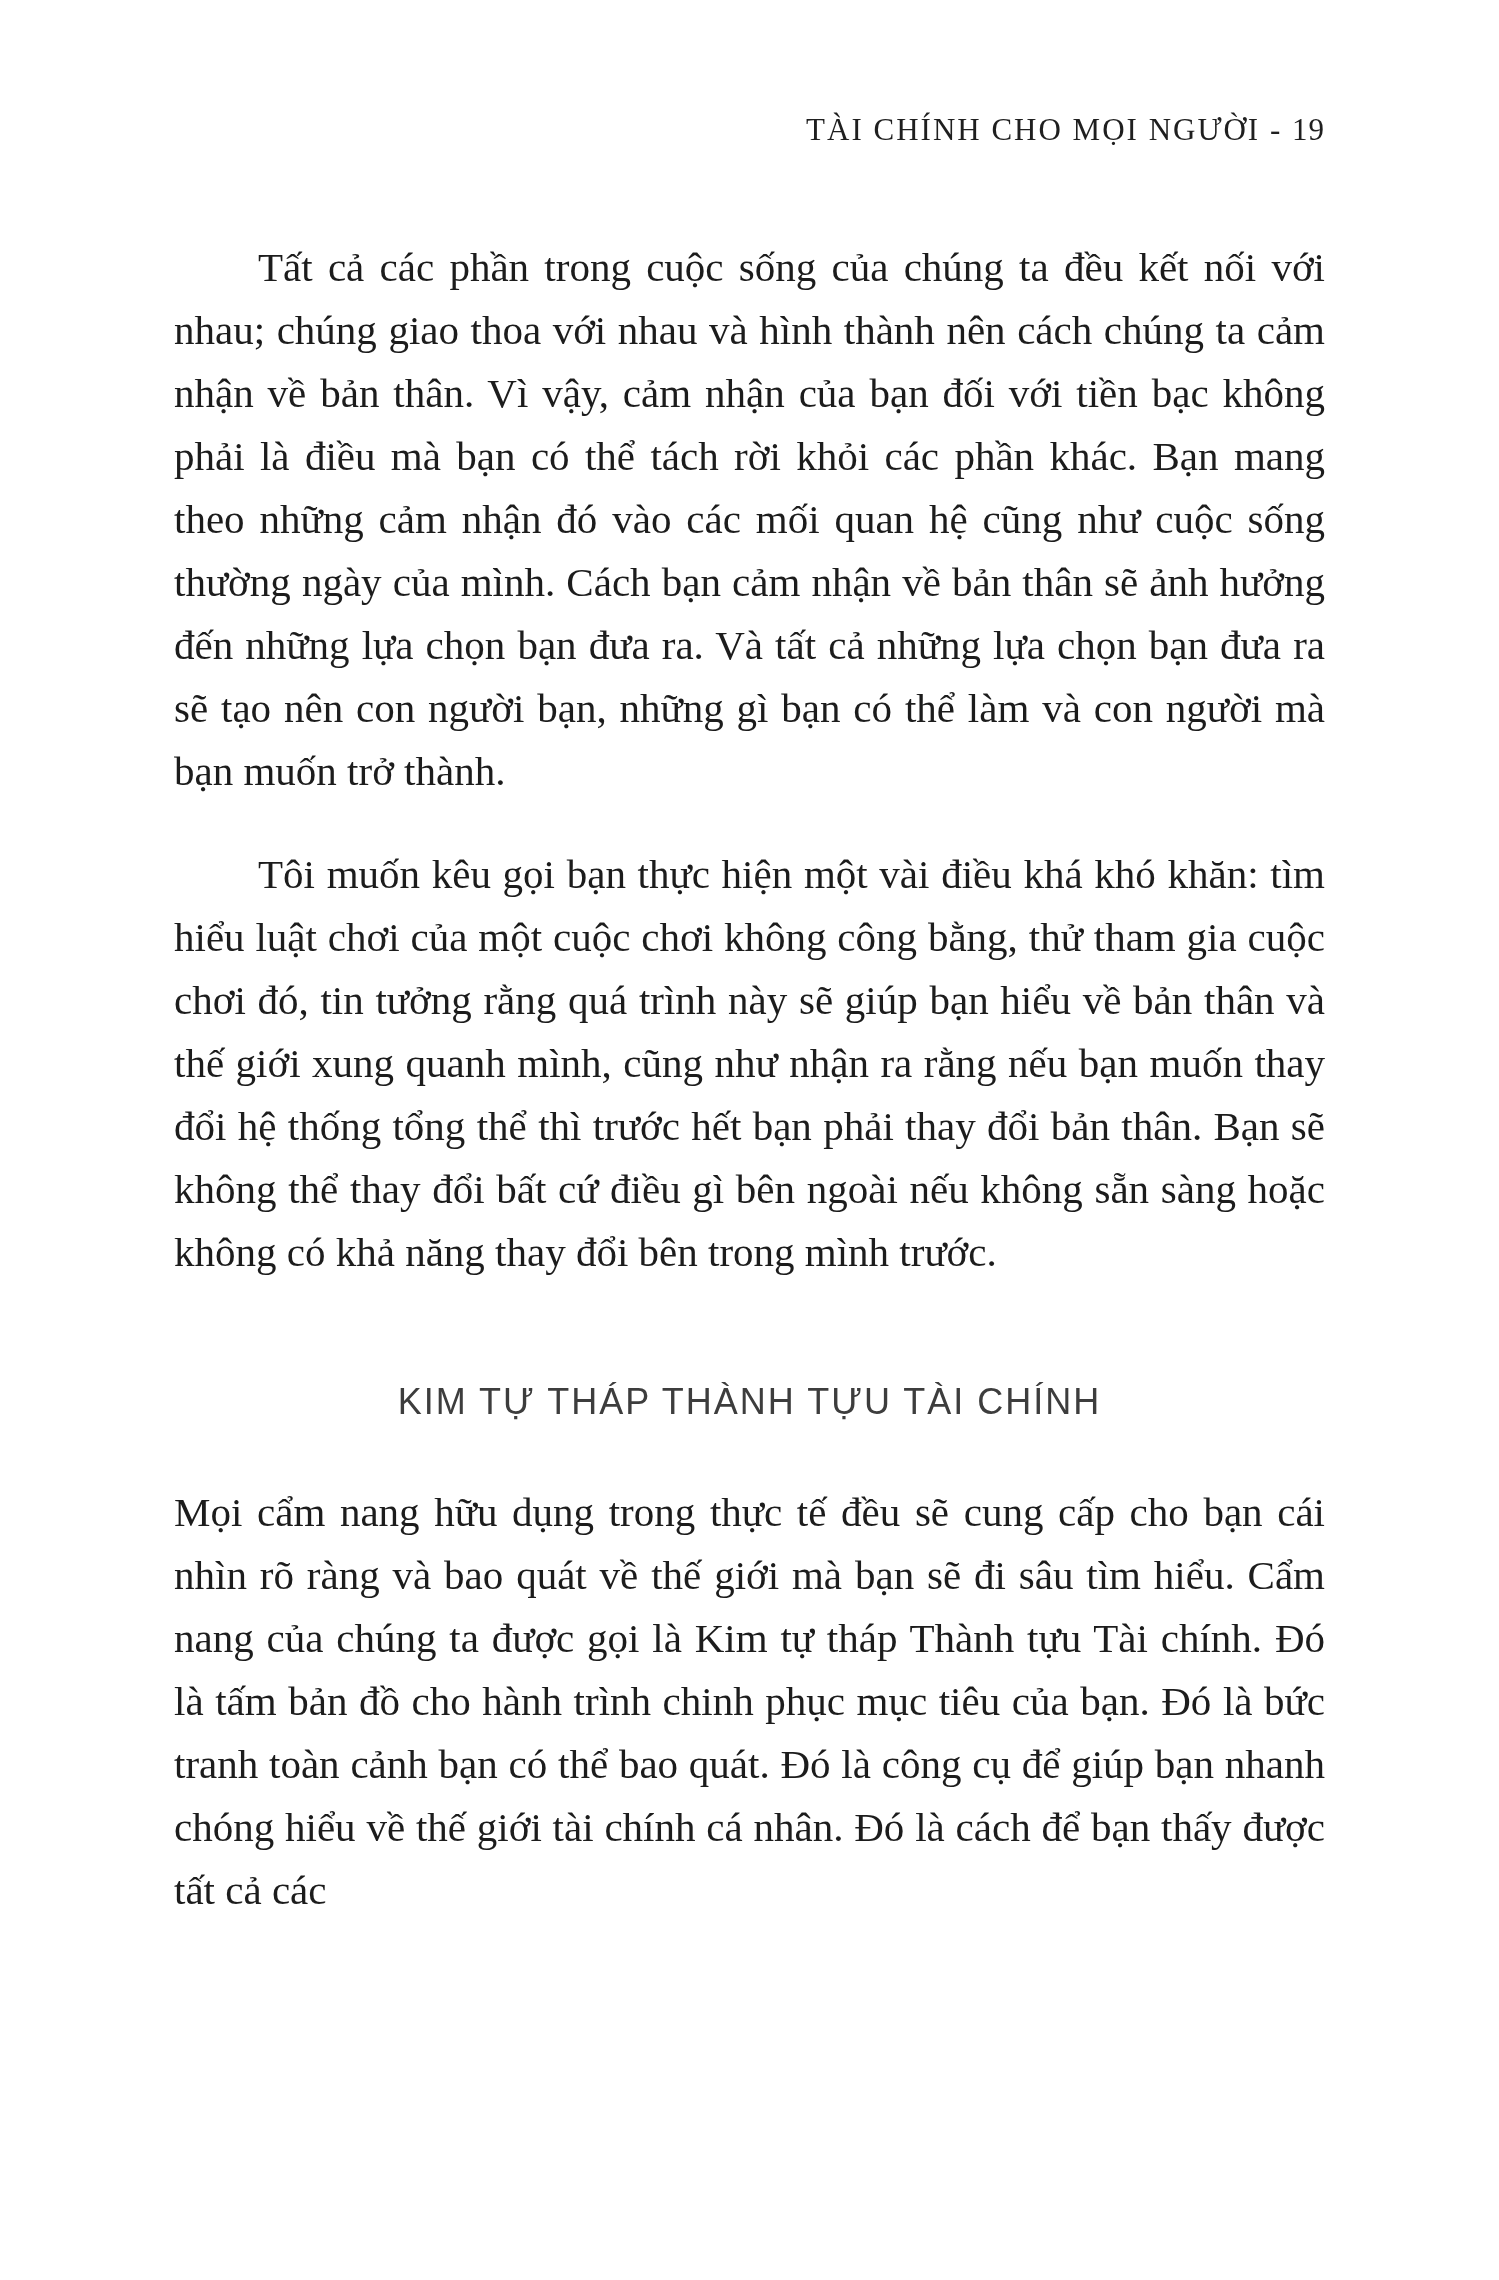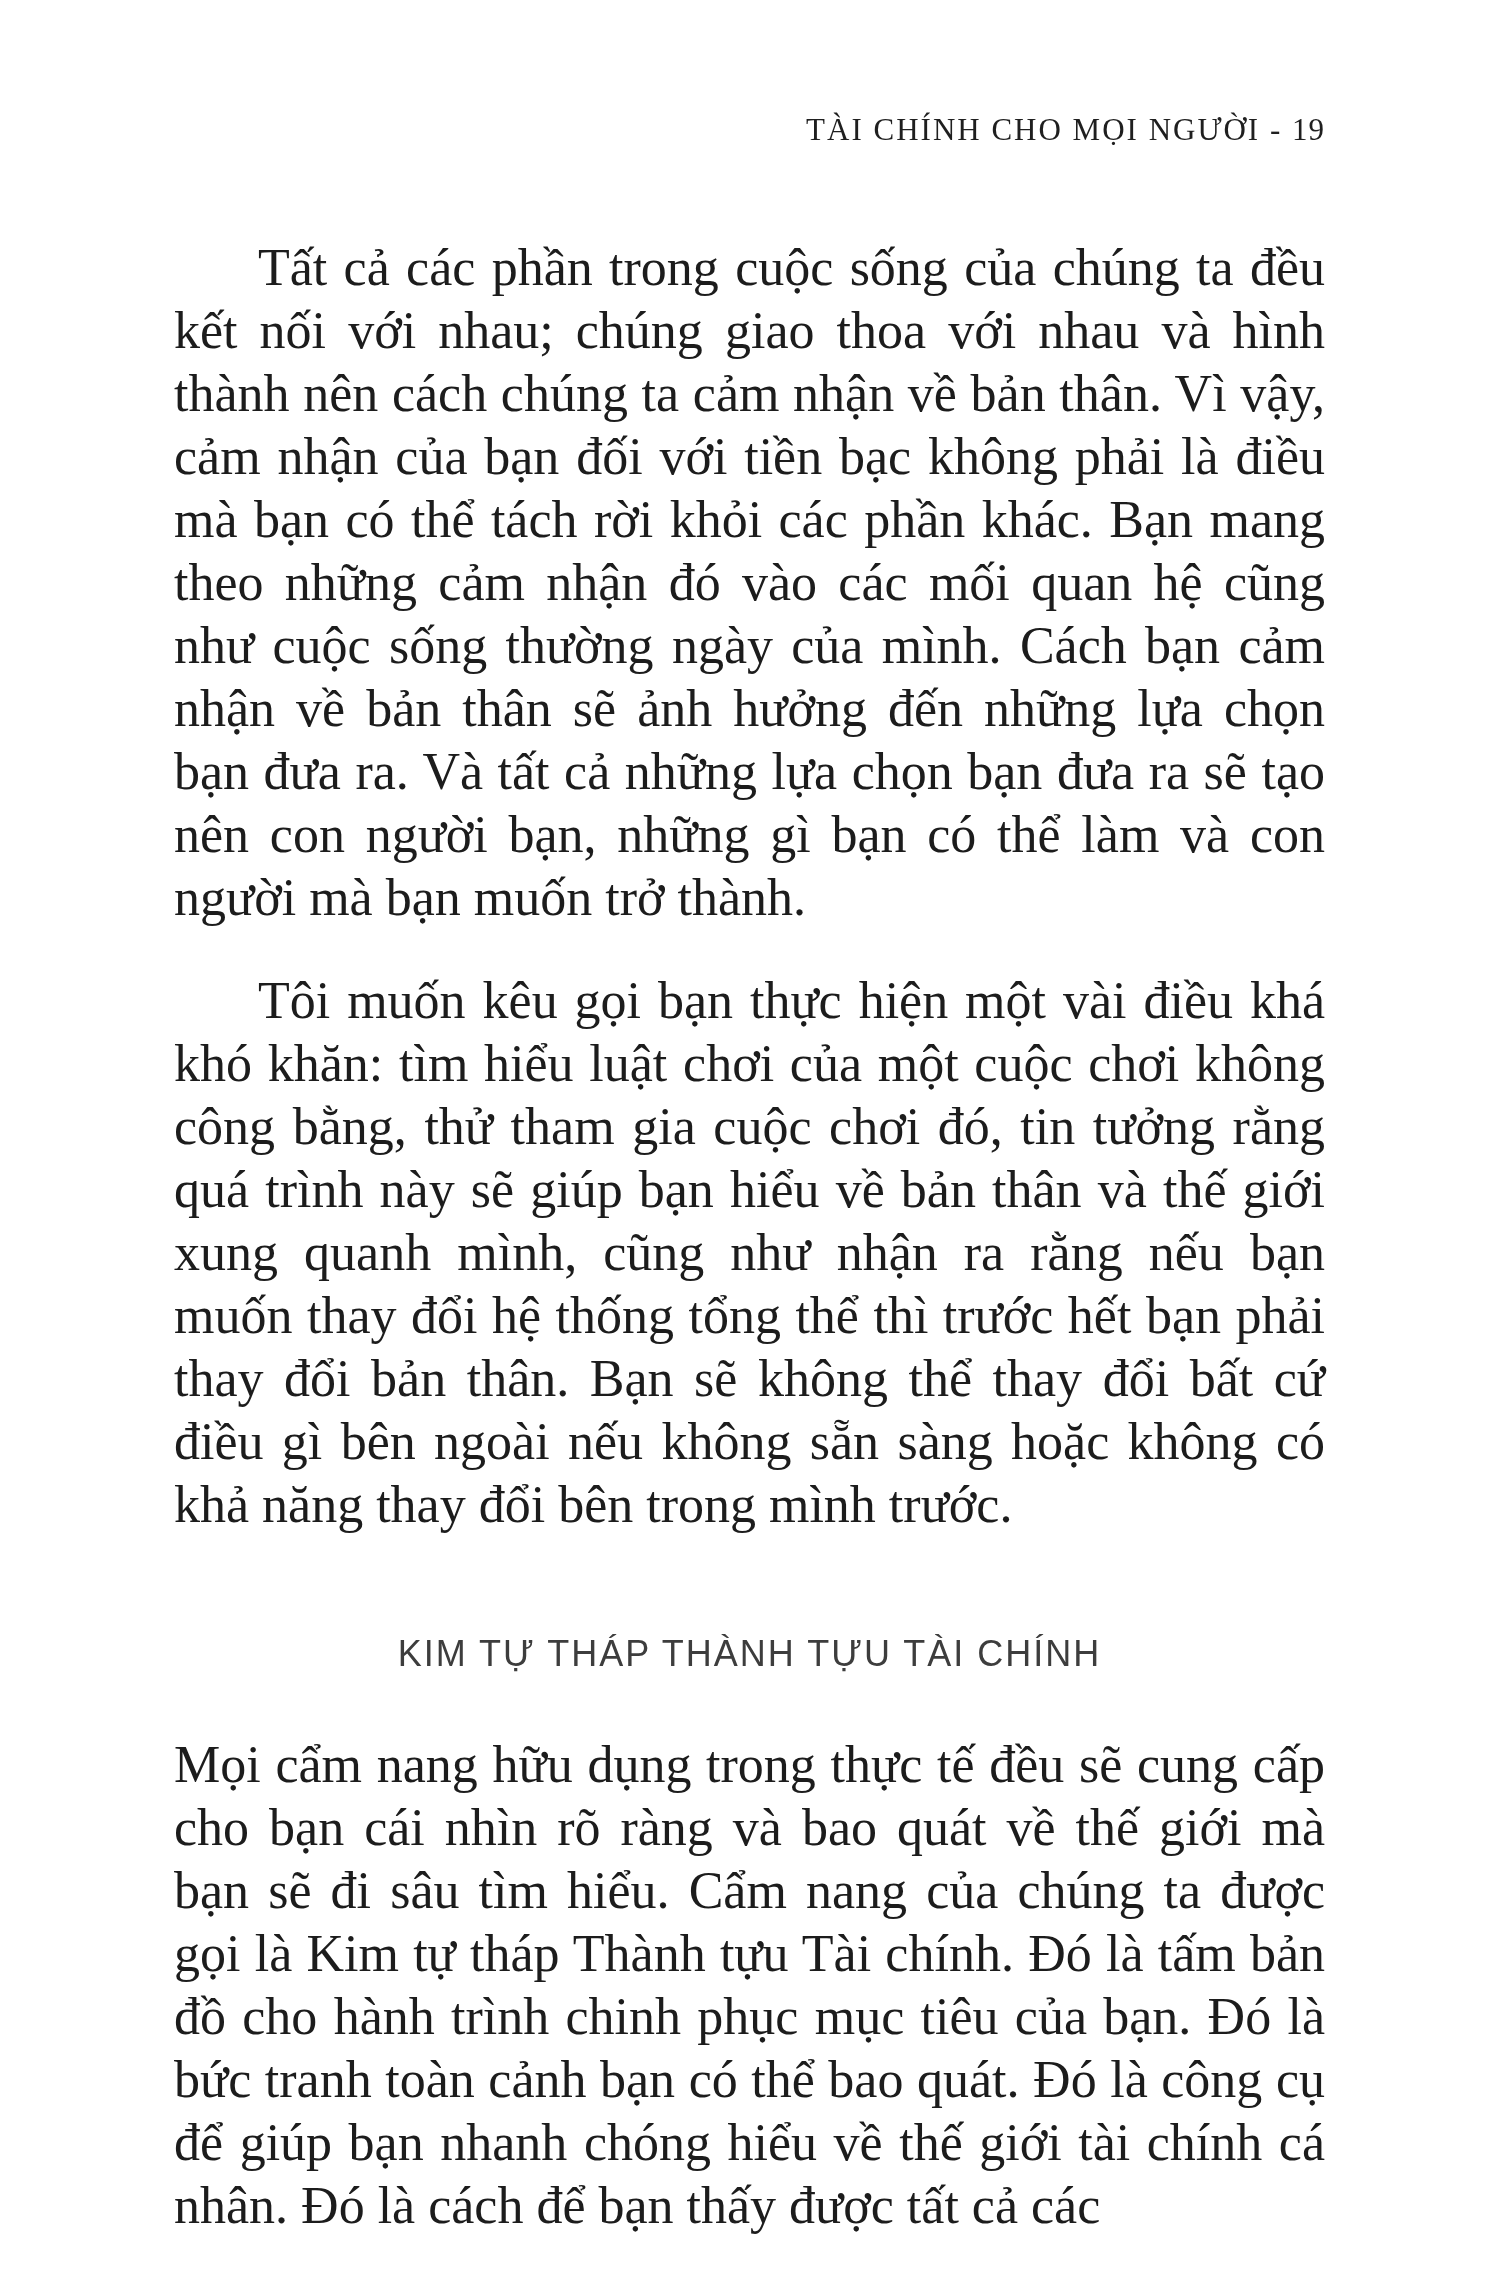--- a/index.html
+++ b/index.html
@@ -27,21 +27,21 @@
     margin: 0 0 88px 0;
     white-space: nowrap;
   }
   .running-head .pgnum {
     letter-spacing: 1px;
   }
   .content {
     width: 100%;
   }
   .para {
-    font-size: 52px;
+    font-size: 41px;
     line-height: 63px;
     text-align: justify;
     margin: 0 0 40px 0;
     color: #1c1c1c;
   }
   .para.indent {
     text-indent: 84px;
   }
   .section-heading {
     font-family: "Liberation Sans", "DejaVu Sans", sans-serif;

